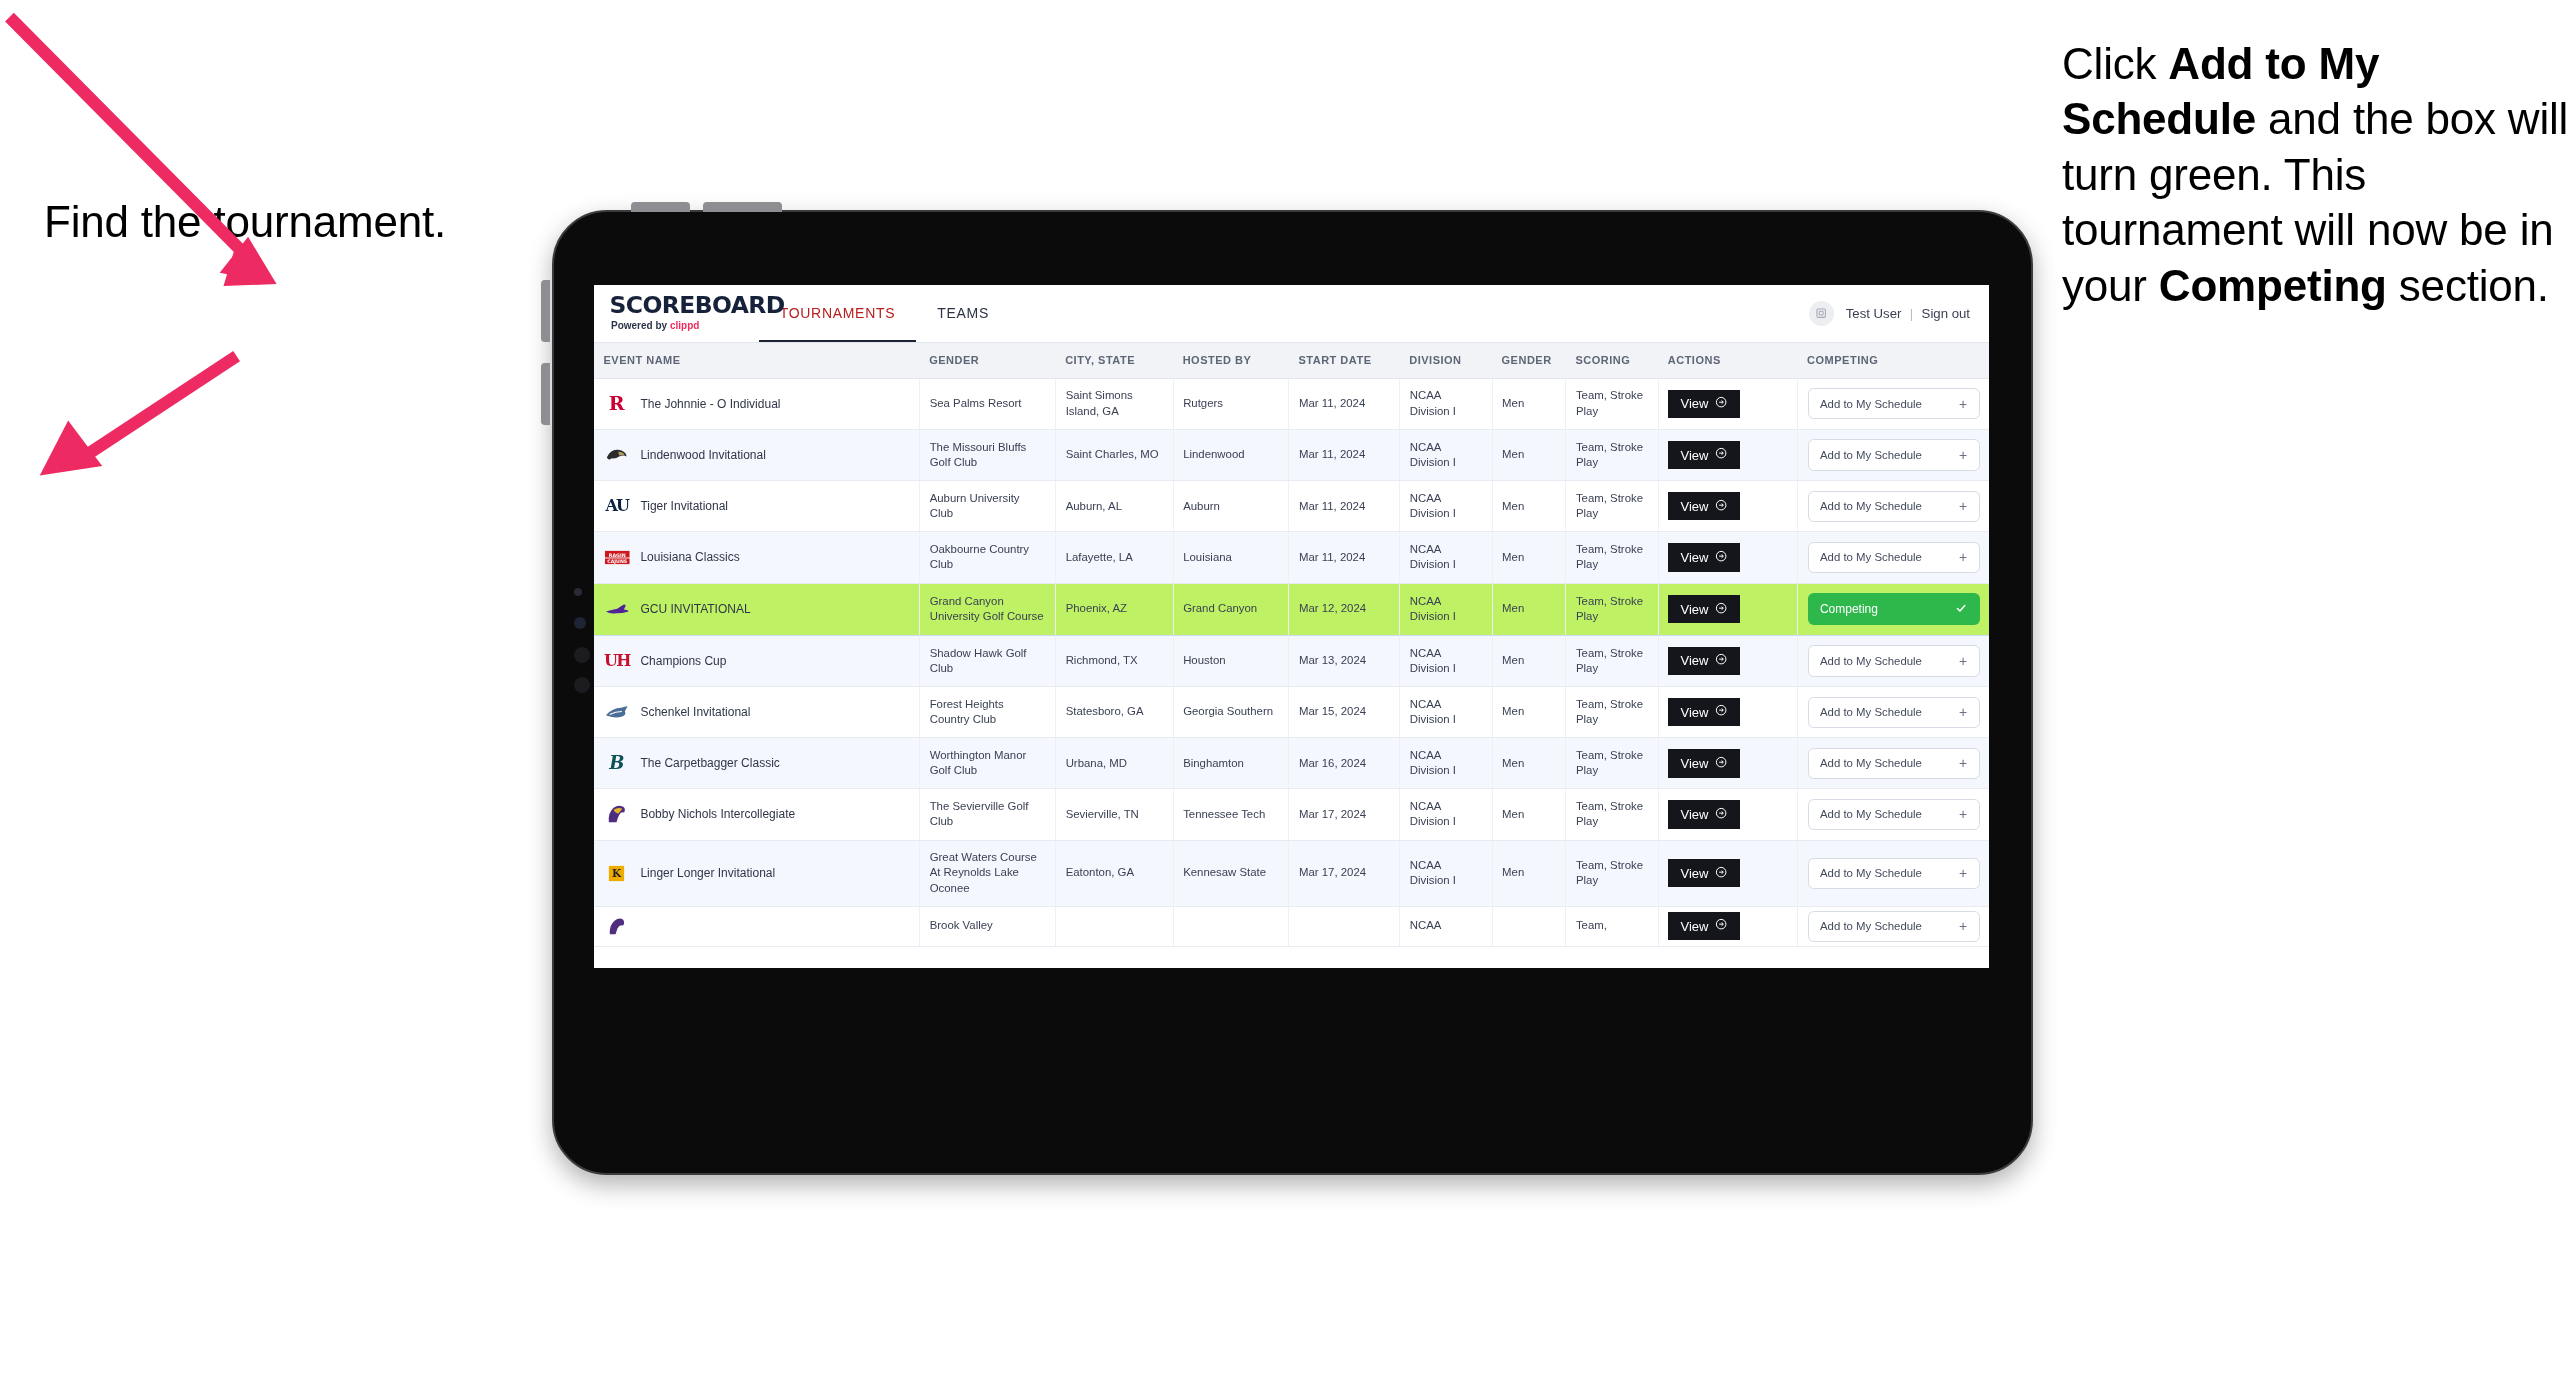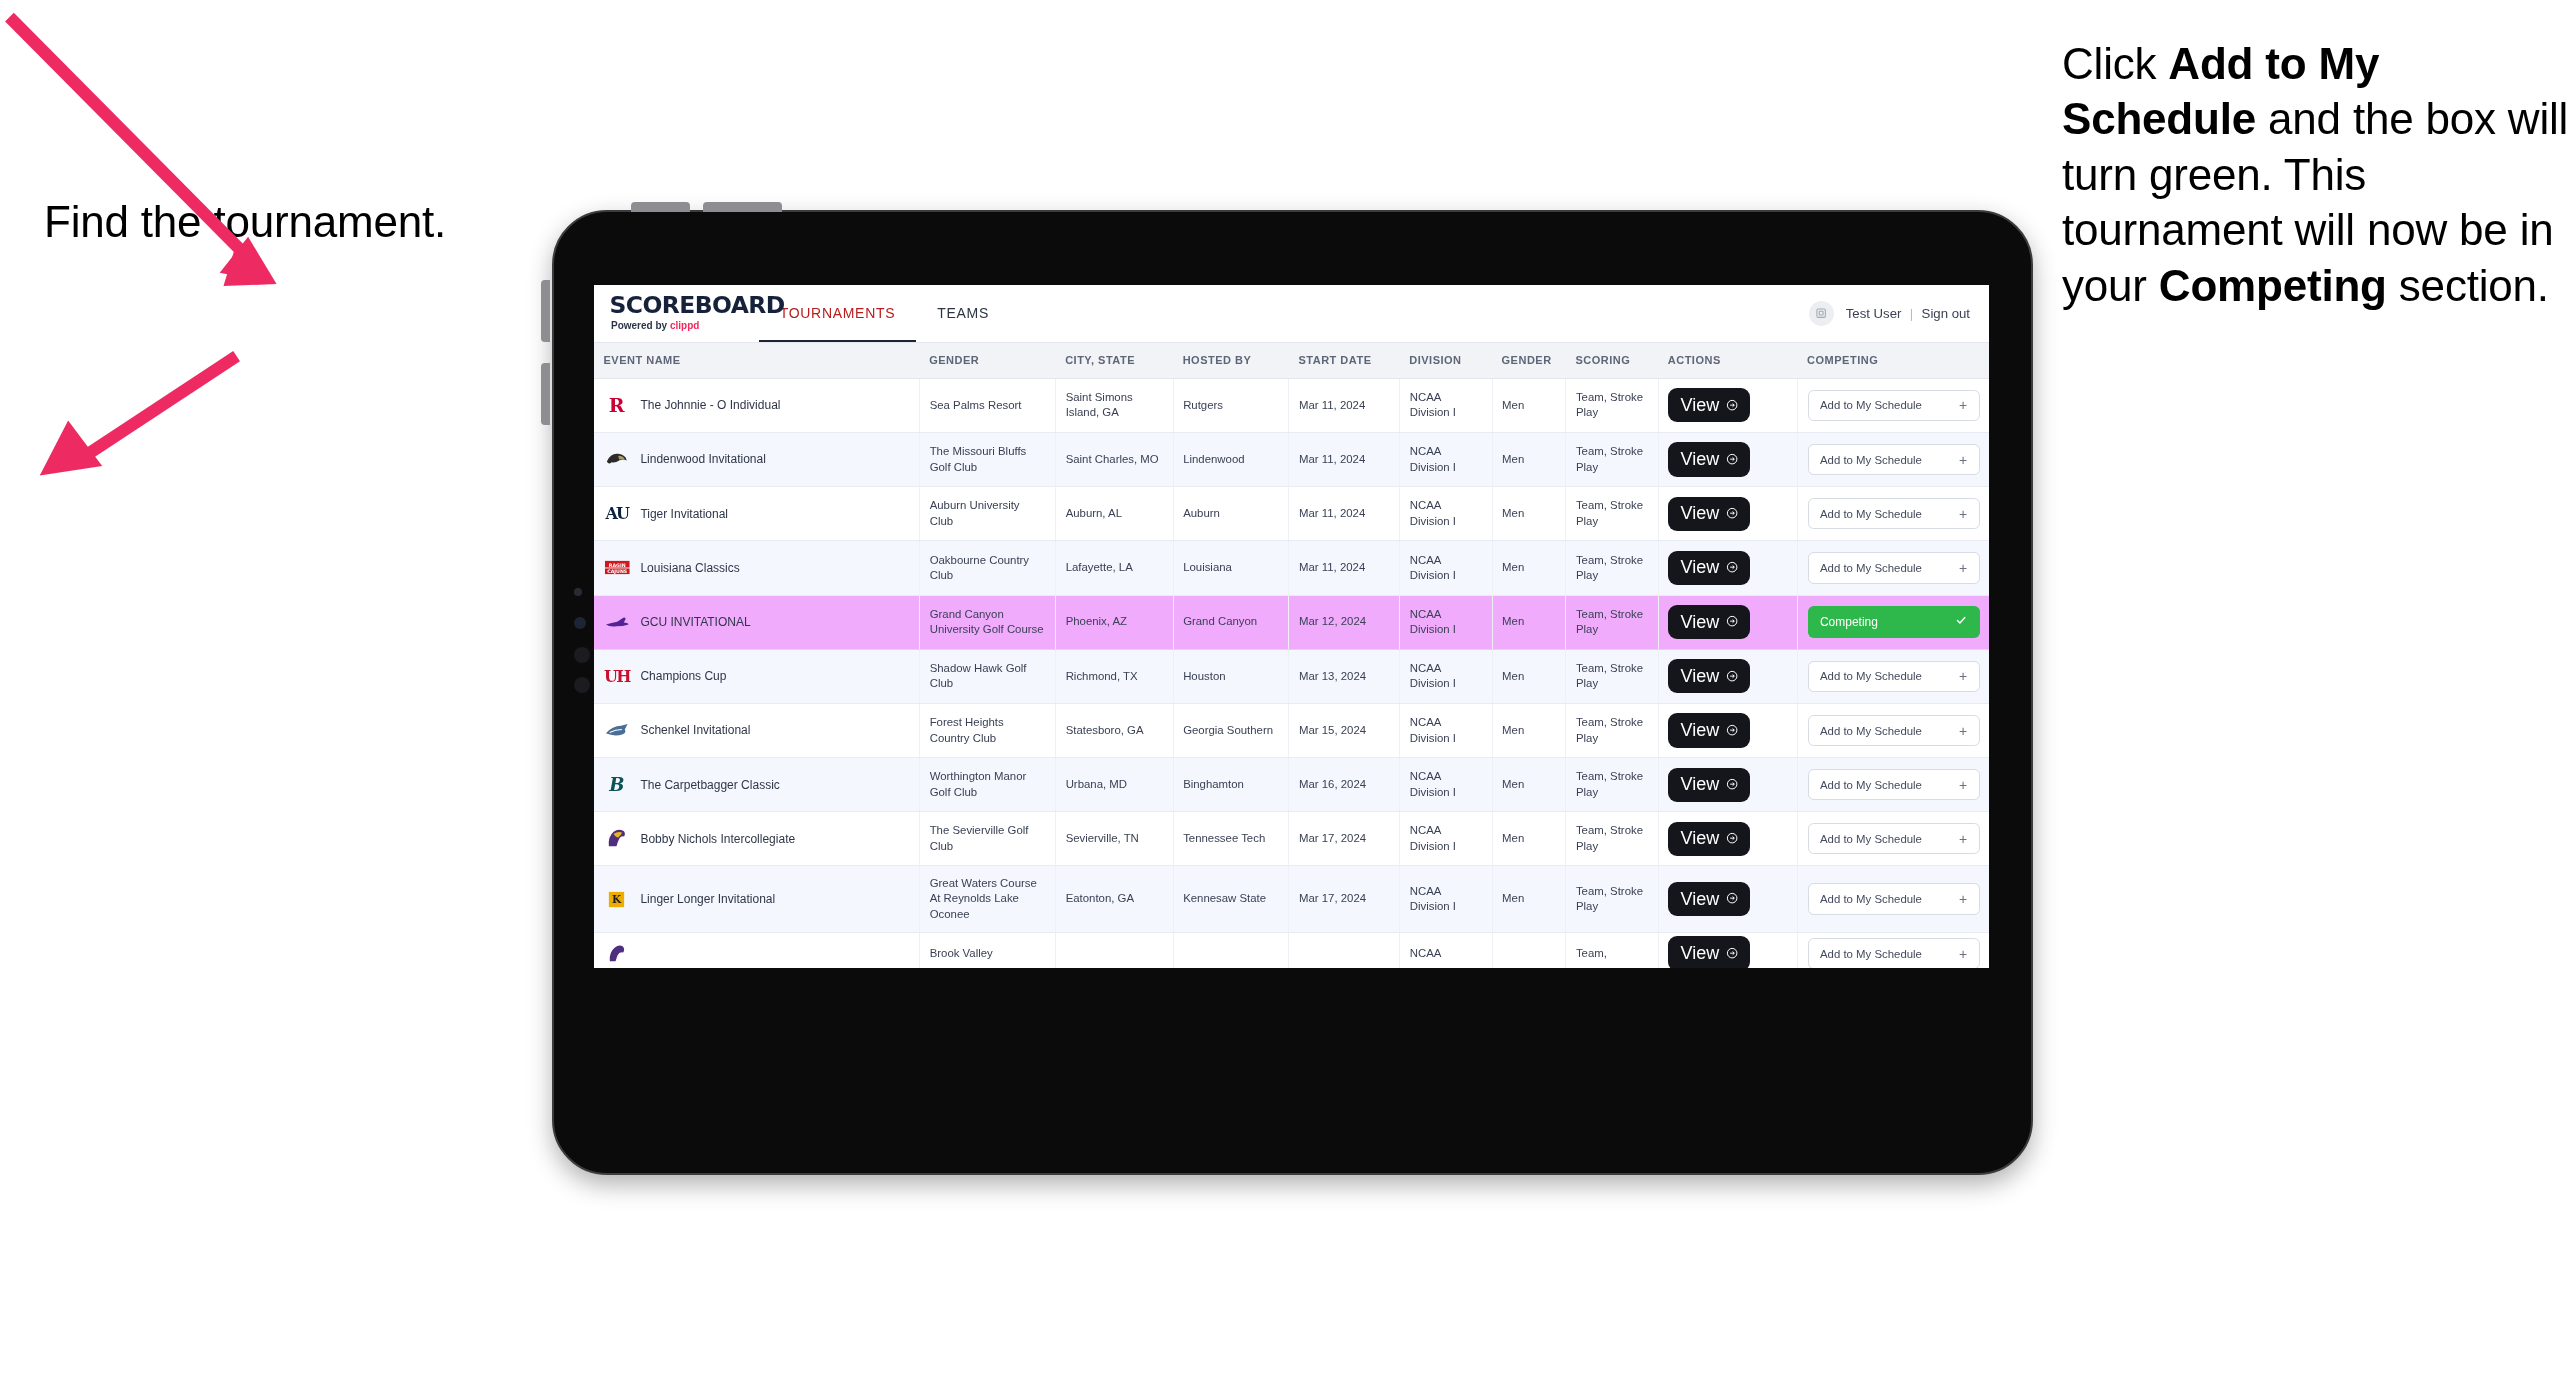--- a/index.html
+++ b/index.html
@@ -133,38 +133,38 @@
     font-size: 11.4px; color: #3a4154;
     padding: 9.5px 9.5px;
     border-bottom: 0.9px solid #e8ebf1;
     border-right: 0.9px solid #eef0f5;
     vertical-align: middle;
     line-height: 1.35;
   }
   .table td:last-child, .table th:last-child { border-right: none; }
   .table tbody tr { background: #ffffff; }
   .table tbody tr.alt { background: #f4f7fd; }
-  .table tbody tr.highlight { background: #f0abfc; }
+  .table tbody tr.highlight { background: #bef264; }
   .table tbody tr.highlight td { border-bottom-color: #ccdcf2; }
 
   .ev-cell { display: flex; align-items: center; gap: 10.4px; }
   .ev-name { font-size: 12px; color: #2f3648; }
   .logo {
     width: 26.5px; height: 24.6px; flex: 0 0 26.5px;
     display: flex; align-items: center; justify-content: center;
     font-weight: 800; font-size: 17px;
     font-family: "DejaVu Serif", serif;
   }
   .logo svg, .logo span { display: block; }
 
   .btn-view {
     display: inline-flex; align-items: center; gap: 6.6px;
     background: #15161c; color: #fff;
-    border-radius: 9px; padding: 6.6px 12.3px;
-    font-size: 18px; cursor: pointer;
+    border-radius: 0; padding: 6.6px 12.3px;
+    font-size: 13px; cursor: pointer;
     border: none;
   }
   .btn-add {
     display: flex; align-items: center; justify-content: space-between;
     width: 100%;
     background: #fff; color: #434a5c;
     border: 0.9px solid #d7dbe3; border-radius: 5.7px;
     padding: 7.6px 11.4px; font-size: 11.4px; cursor: pointer;
   }
   .btn-add .plus { font-size: 14px; color: #6a7183; line-height: 1; }

